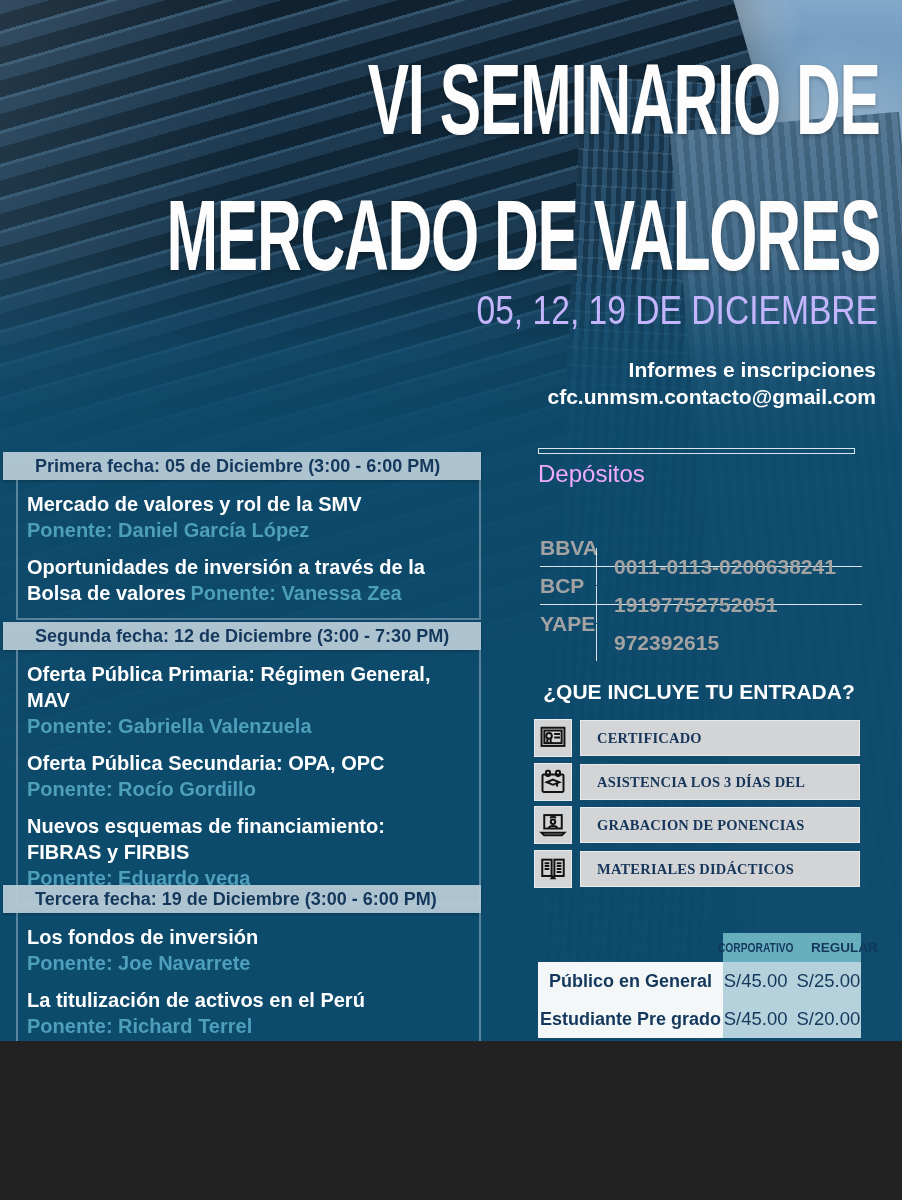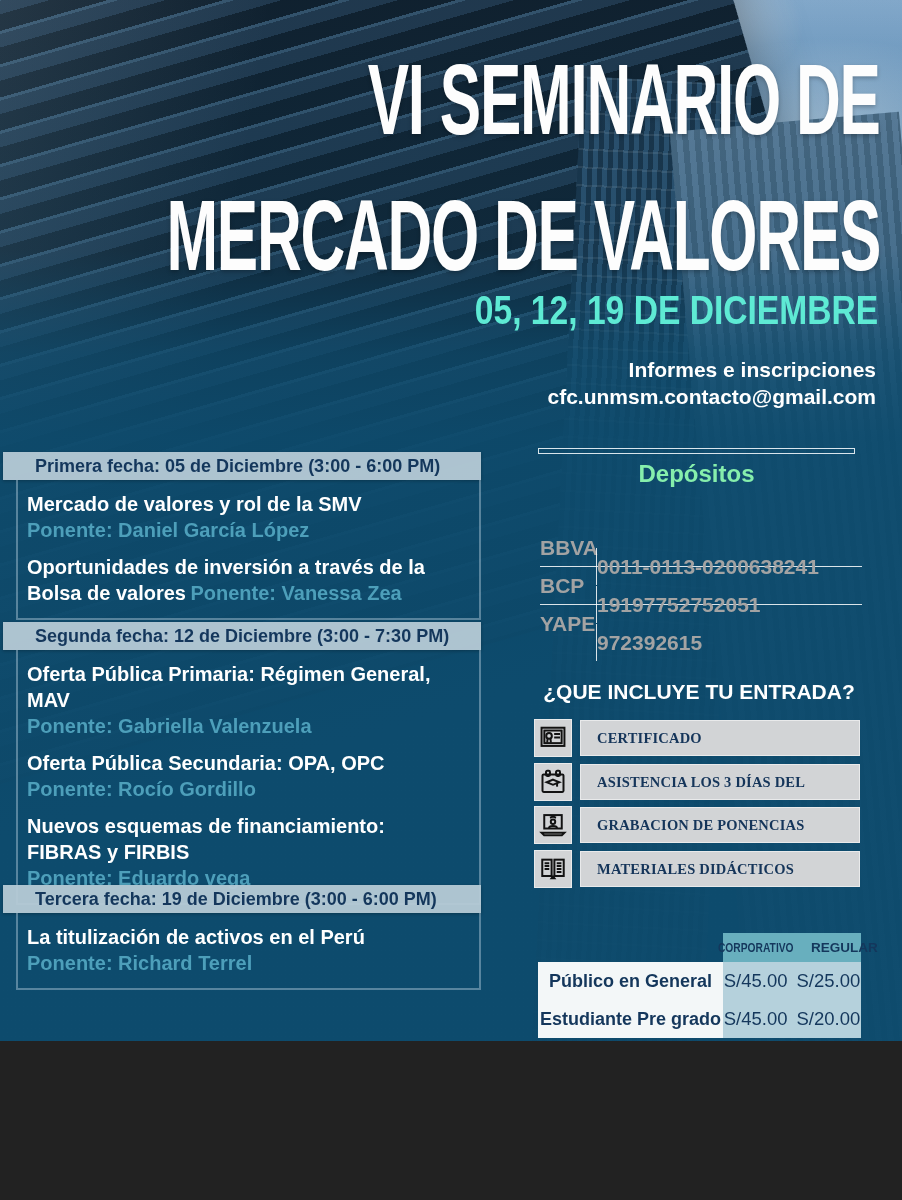--- a/index.html
+++ b/index.html
@@ -42,46 +42,46 @@
     background:linear-gradient(180deg,
       rgba(14,76,110,0.10) 0%,
       rgba(14,76,110,0.28) 24%,
       rgba(14,76,110,0.78) 34%,
       rgba(13,75,109,0.94) 42%,
       rgba(13,75,109,0.96) 100%);
   }
   
   .title{position:absolute; top:46px; right:22px; text-align:right; color:#fdfdfd; font-weight:bold; line-height:106px;}
   .title .tline{display:inline-block; font-size:100px; letter-spacing:-2px; transform:scaleX(0.62); transform-origin:right center; white-space:nowrap; text-shadow:0 2px 6px rgba(0,0,0,.25);}
-  .dates{position:absolute; top:288px; right:24px; color:#5eead4; font-weight:bold;}
+  .dates{position:absolute; top:288px; right:24px; color:#c4b5fd; font-weight:normal;}
   .dates .tline{display:inline-block; font-size:40px; transform:scaleX(0.84); transform-origin:right center; white-space:nowrap;}
   .contact{position:absolute; top:356px; right:26px; text-align:right; color:#fff; font-weight:bold; font-size:21px; line-height:27px;}
   
   .session{position:absolute; left:3px; width:478px;}
   .s1{top:452px;} .s2{top:622px;} .s3{top:885px;}
   .session-banner{
     background:rgba(182,202,214,0.95); color:#14375c; font-weight:bold; font-size:18px;
     height:28px; line-height:28px; padding-left:32px; box-shadow:0 1px 3px rgba(0,0,0,.25);
   }
   .session-body{
     margin-left:13px; border:2px solid rgba(180,205,220,0.45); border-top:none;
     padding:11px 12px 12px 9px;
   }
   .talk{margin-bottom:11px;} .talk:last-child{margin-bottom:0;}
   .talk-title{color:#fff; font-weight:bold; font-size:20px; line-height:26px; white-space:pre-line;}
   .talk-speaker{color:#4d9fba; font-weight:bold; font-size:20px; line-height:26px; display:block;}
   .talk-speaker.inline{display:inline;}
   
   .dep-rule{position:absolute; left:538px; top:448px; width:315px; height:4px; border:1px solid rgba(240,246,250,.9);}
-  .dep-title{position:absolute; left:538px; top:460px; width:317px; text-align:center; color:#86efac; font-weight:bold; font-size:24px;}
+  .dep-title{position:absolute; left:538px; top:460px; width:317px; text-align:left; color:#f0abfc; font-weight:normal; font-size:24px;}
   .dep-table{position:absolute; left:540px; top:529px; width:322px; color:#a3a3a3; font-weight:bold; font-size:21px;}
   .dep-row{display:flex; height:37px; align-items:center; border-bottom:1.5px solid rgba(255,255,255,.85);}
   .dep-row:last-child{border-bottom:none;}
   .dep-bank{width:56px;}
-  .dep-acct{border-left:1.5px solid rgba(255,255,255,.85); height:37px; line-height:37px; flex:1;margin-top:38px;}
+  .dep-acct{border-left:1.5px solid rgba(255,255,255,.85); padding-left:17px; height:37px; line-height:37px; flex:1;margin-top:38px;}
   
   .inc-title{position:absolute; left:538px; top:680px; width:322px; text-align:center; color:#fff; font-weight:bold; font-size:21px;}
   .inc-row{position:absolute; left:534px; width:330px; height:38px;}
   .inc-icon{
     position:absolute; left:0; top:0; width:38px; height:38px; background:#d2d4d6;
     border:1px solid #e9eaeb; box-sizing:border-box; display:flex; align-items:center; justify-content:center;
   }
   .inc-bar{
     position:absolute; left:46px; top:1px; width:280px; height:36px; background:#d2d4d6; border:1px solid #e9eaeb; box-sizing:border-box;
     font-family:"Liberation Serif", serif; font-weight:bold; color:#15355a; font-size:14.5px;
@@ -182,20 +182,24 @@
 FIBRAS y FIRBIS</span>
         <span class="talk-speaker">Ponente: Eduardo vega</span>
       </div>
     </div>
   </div>
 
   <div class="session s3">
     <div class="session-banner">Tercera fecha: 19 de Diciembre (3:00 - 6:00 PM)</div>
     <div class="session-body">
       <div class="talk">
+        <span class="talk-title">Los fondos de inversión</span>
+        <span class="talk-speaker">Ponente: Joe Navarrete</span>
+      </div>
+      <div class="talk">
         <span class="talk-title">La titulización de activos en el Perú</span>
         <span class="talk-speaker">Ponente: Richard Terrel</span>
       </div>
     </div>
   </div>
 
   <div class="inc-title">¿QUE INCLUYE TU ENTRADA?</div>
 
   <div class="inc-row" style="top:719px">
     <span class="inc-icon">

